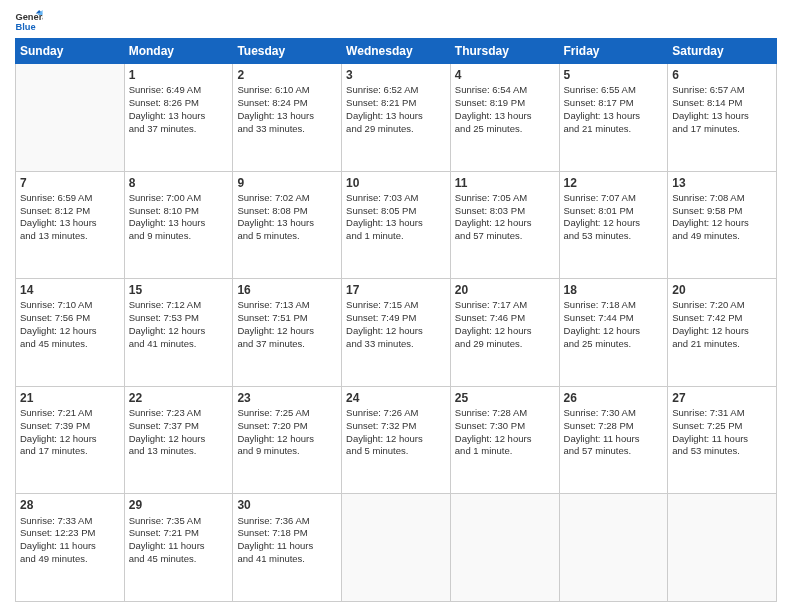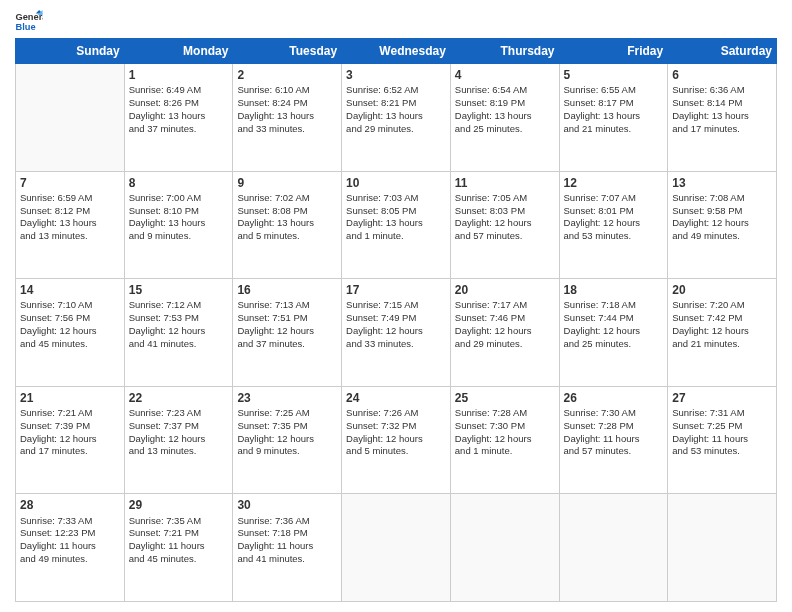--- a/index.html
+++ b/index.html
@@ -58,21 +58,21 @@
       width: 100%;
       table-layout: fixed;
     }
     .calendar th {
       background: #1565c0;
       color: #fff;
       padding: 5px 4px;
       font-size: 12px;
       font-weight: bold;
       border: 1px solid #1565c0;
-      text-align: right;
+      text-align: left;
     }
     .calendar td {
       border: 1px solid #ccc;
       vertical-align: top;
       padding: 3px 4px;
       font-size: 9.5px;
       color: #333;
       line-height: 1.35;
     }
     .day-number {
@@ -150,21 +150,21 @@
           </td>
           <td>
             <span class="day-number">5</span>
             <div>Sunrise: 6:55 AM</div>
             <div>Sunset: 8:17 PM</div>
             <div>Daylight: 13 hours</div>
             <div>and 21 minutes.</div>
           </td>
           <td>
             <span class="day-number">6</span>
-            <div>Sunrise: 6:36 AM</div>
+            <div>Sunrise: 6:57 AM</div>
             <div>Sunset: 8:14 PM</div>
             <div>Daylight: 13 hours</div>
             <div>and 17 minutes.</div>
           </td>
         </tr>
         <tr>
           <td>
             <span class="day-number">7</span>
             <div>Sunrise: 6:59 AM</div>
             <div>Sunset: 8:12 PM</div>
@@ -276,21 +276,21 @@
           <td>
             <span class="day-number">22</span>
             <div>Sunrise: 7:23 AM</div>
             <div>Sunset: 7:37 PM</div>
             <div>Daylight: 12 hours</div>
             <div>and 13 minutes.</div>
           </td>
           <td>
             <span class="day-number">23</span>
             <div>Sunrise: 7:25 AM</div>
-            <div>Sunset: 7:35 PM</div>
+            <div>Sunset: 7:20 PM</div>
             <div>Daylight: 12 hours</div>
             <div>and 9 minutes.</div>
           </td>
           <td>
             <span class="day-number">24</span>
             <div>Sunrise: 7:26 AM</div>
             <div>Sunset: 7:32 PM</div>
             <div>Daylight: 12 hours</div>
             <div>and 5 minutes.</div>
           </td>

